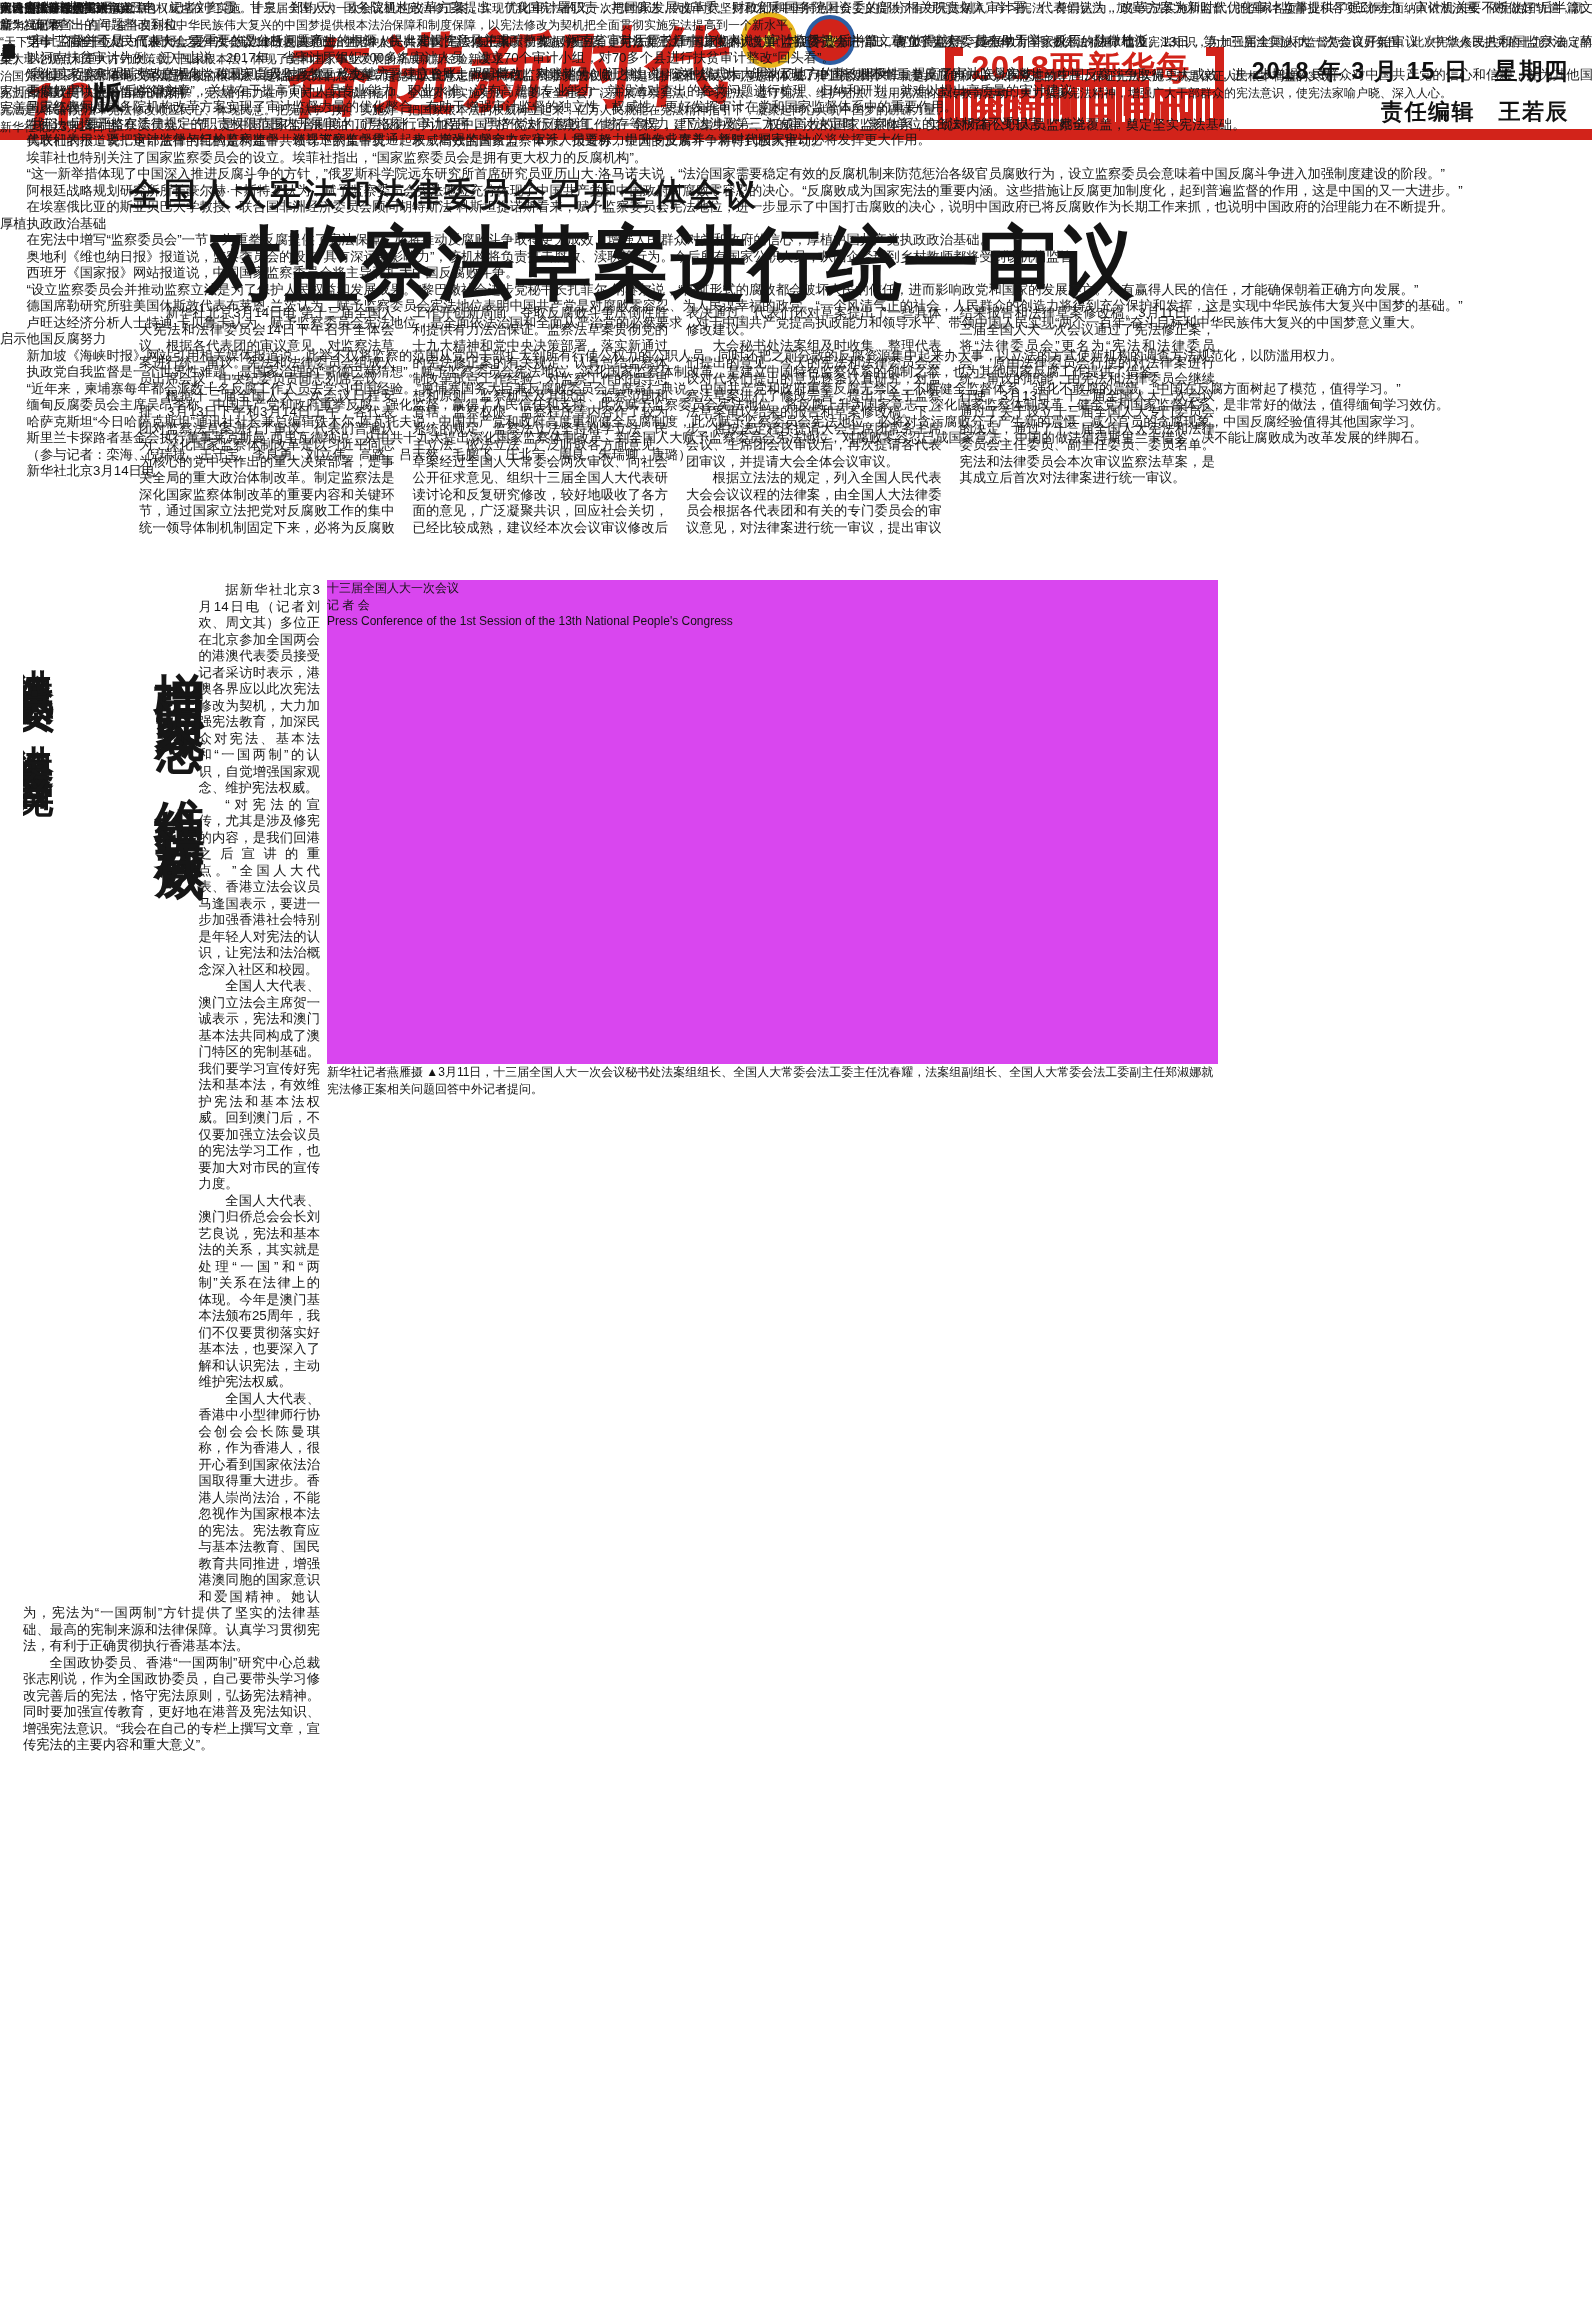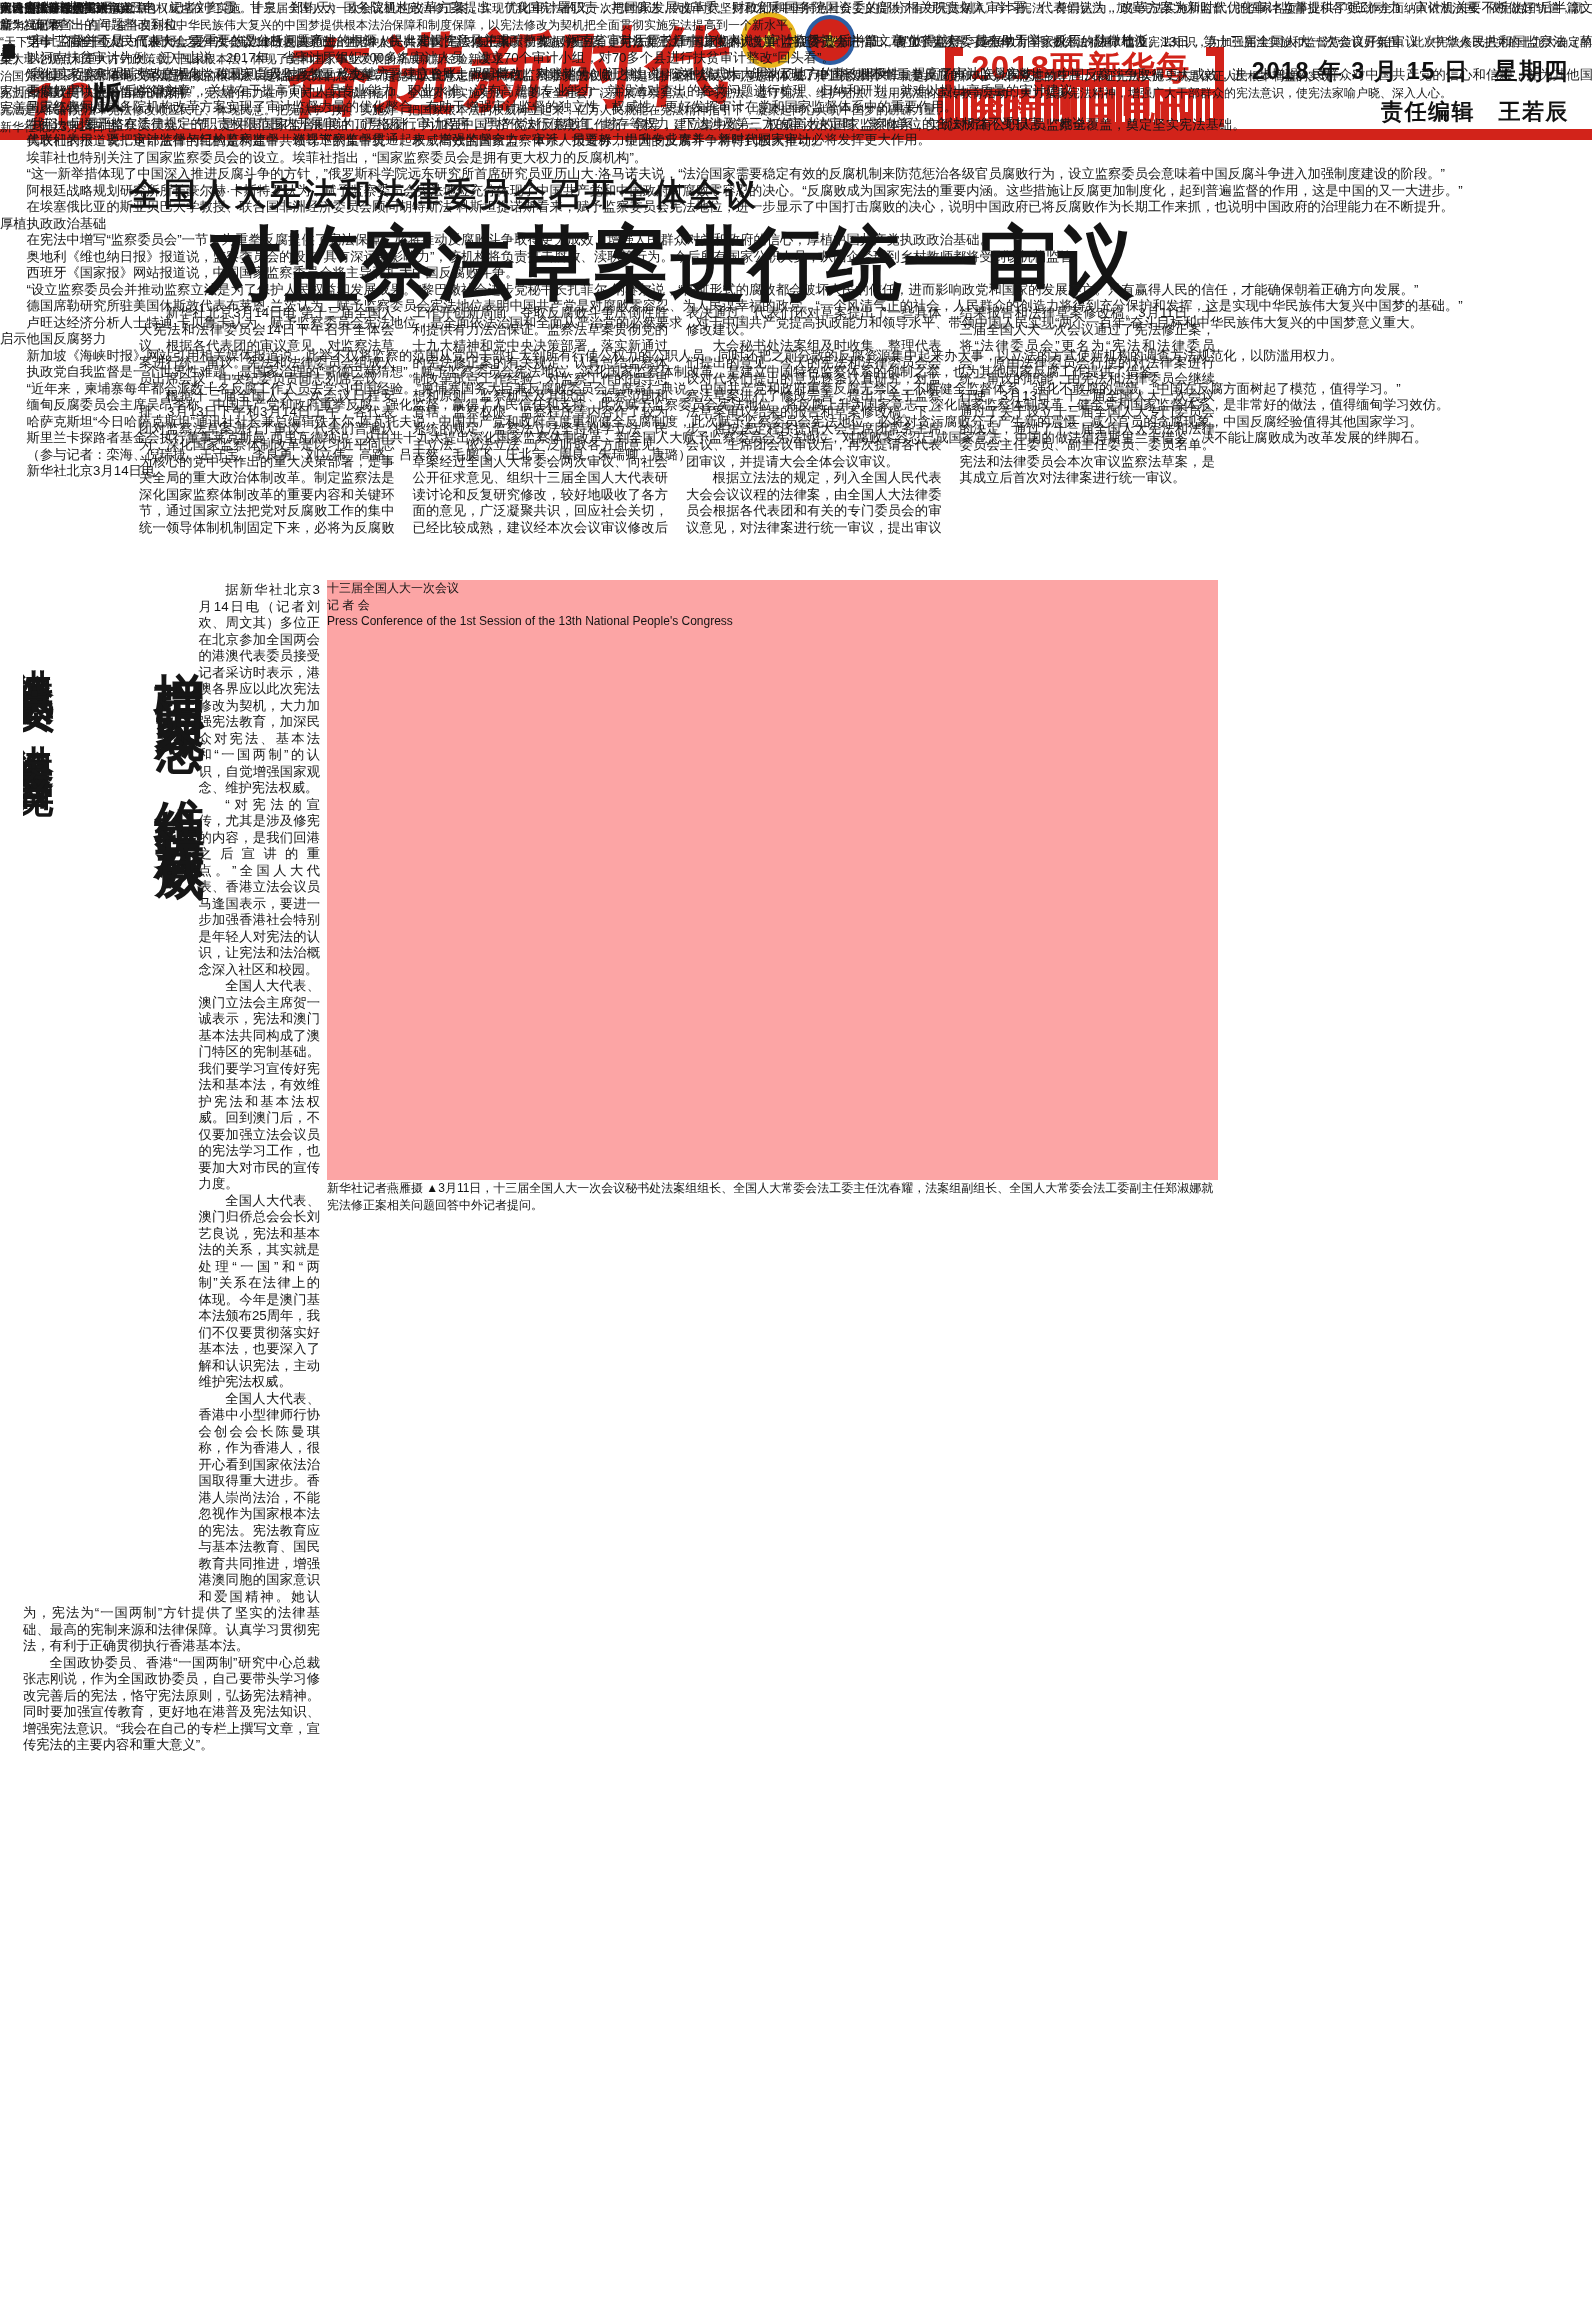--- a/index.html
+++ b/index.html
@@ -52,21 +52,21 @@
 
   
   .left-art { left:23px; top:582px; width:297px; height:1327px; overflow:hidden; }
   .left-headblock { float:left; position:relative; width:165px; height:956px; margin:45px 10.6px 9px 0; }
   .v { writing-mode:vertical-rl; text-orientation:upright; }
   .left-main-head { position:absolute; right:0; top:4.5px; font-size:50px; font-weight:900; letter-spacing:10.6px; }
   .left-kicker { position:absolute; left:3px; top:10.6px; font-size:39px; font-weight:700; letter-spacing:5.3px; }
 
   
   .photo-wrap { left:327px; top:580px; width:891px; }
-  .photo { position:relative; width:891px; height:600px; overflow:hidden; background:#fca5a5; }
+  .photo { position:relative; width:891px; height:484px; overflow:hidden; background:#d946ef; }
   .ph-ceiling { position:absolute; left:0; top:0; width:100%; height:227px;
       background:linear-gradient(#c9b astonishing; background:linear-gradient(#c6b halted); background:linear-gradient(#c8b794,#eadfc4); }
   .ph-frame { position:absolute; left:114px; top:19.7px; width:629px; height:170px; border:5.3px solid #b39a5f;
       background:#e2d5b2; box-shadow:inset 0 0 0 13.6px #d4c49c; }
   .ph-medal { position:absolute; left:383px; top:68px; width:91px; height:76px; border-radius:50%;
       background:radial-gradient(circle,#f2e7c5 0 30%,#c9b581 31% 60%,#e2d5b2 61%); }
   .ph-wall { position:absolute; left:0; top:227px; width:100%; height:144px;
       background:repeating-linear-gradient(90deg,#b7a17a 0 23px,#cbb691 23px 48px); }
   .ph-screen { position:absolute; left:470px; top:203px; width:356px; height:182px; background:#2a6cb3;
       color:#fff; text-align:center; padding-top:23px; }

